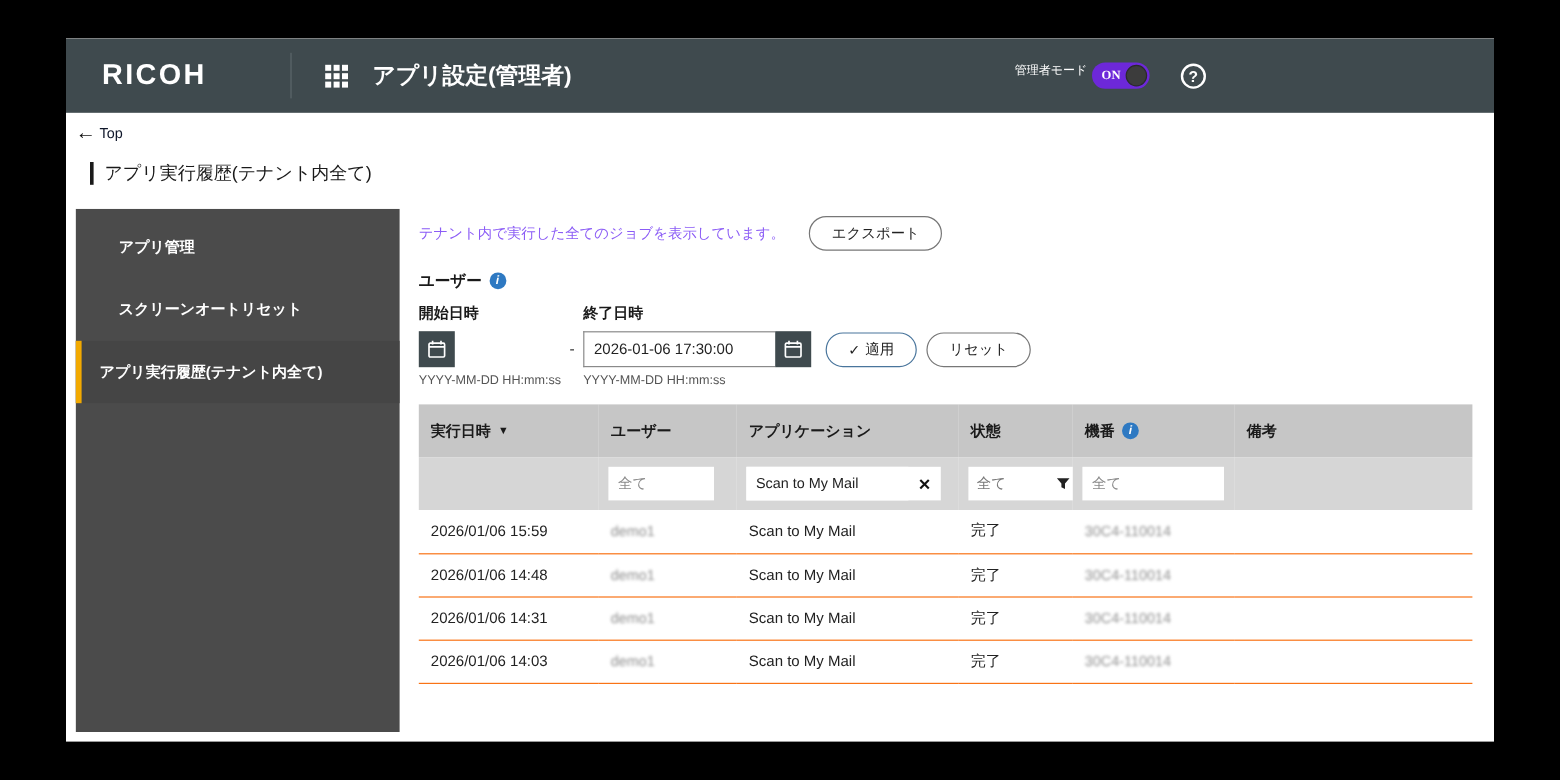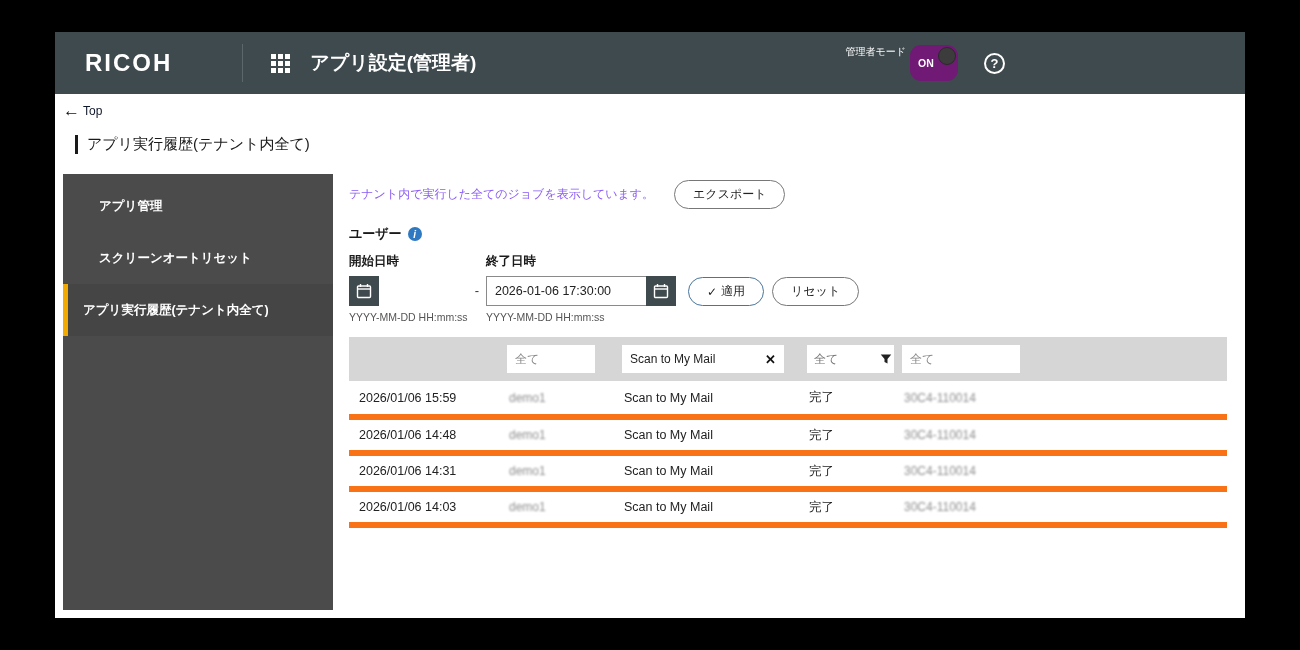--- a/index.html
+++ b/index.html
@@ -9,21 +9,21 @@
   
   .header { height:62px; background:#3f4a4e; display:flex; align-items:center; flex:0 0 auto; }
   .brand { color:#fff; font-size:24px; font-weight:bold; letter-spacing:2px; padding:0 70px 0 30px; }
   .header-divider { width:1px; height:38px; background:#5c676b; }
   .grid-icon { display:grid; grid-template-columns:repeat(3,5px); grid-template-rows:repeat(3,5px); gap:2px; margin-left:28px; cursor:pointer; }
   .grid-icon span { background:#fff; width:5px; height:5px; }
   .app-title { color:#fff; font-size:19px; font-weight:bold; margin-left:20px; }
   .header-right { margin-left:auto; display:flex; align-items:center; gap:26px; margin-right:240px; }
   .admin-group { display:flex; flex-direction:row; align-items:flex-start; gap:4px; }
   .admin-label { color:#fff; font-size:10px; }
-  .toggle { position:relative; width:48px; height:36px; border-radius:11px; background:#701a75; cursor:pointer; }
+  .toggle { position:relative; width:48px; height:22px; border-radius:11px; background:#6d28d9; cursor:pointer;font-family:Liberation Serif, serif; }
   .toggle-text { position:absolute; left:8px; top:50%; transform:translateY(-50%); color:#fff; font-size:10.5px; font-weight:bold; }
   .toggle-knob { position:absolute; right:2px; top:2px; width:18px; height:18px; border-radius:50%; background:#3c3c3c; border:1px solid #2a2a2a; }
   .help-circle { width:21px; height:21px; border:2px solid #fff; border-radius:50%; color:#fff; font-size:13px; font-weight:bold; display:flex; align-items:center; justify-content:center; cursor:pointer; }
 
   
   .content { flex:1; padding:8px 8px 0 8px; display:flex; flex-direction:column; overflow:hidden; }
   .back-row { display:flex; align-items:center; gap:3px; cursor:pointer; width:max-content; }
   .back-arrow { font-size:17px; font-weight:bold; color:#111; line-height:1; }
   .back-label { font-size:12px; color:#0f172a; }
   .page-title-row { display:flex; align-items:center; gap:9px; margin:16px 0 20px 12px; }
@@ -64,21 +64,21 @@
   .log th .th-inner { display:flex; align-items:center; gap:6px; }
   .sort-caret { font-size:9px; color:#1a1a1a; }
   .filter-row td { background:#d6d6d6; height:44px; padding:0 8px; }
   .filter-input { height:28px; border:none; background:#fff; padding:0 8px; font-size:12px; color:#222; font-family:inherit; }
   .filter-input::placeholder { color:#8a8a8a; }
   .filter-wrap { display:flex; align-items:center; background:#fff; height:28px; }
   .filter-wrap .filter-input { flex:1; min-width:0; }
   .clear-x { border:none; background:none; font-size:13px; font-weight:bold; color:#111; padding:0 8px; cursor:pointer; }
   .status-box { width:92px; height:28px; background:#fff; display:flex; align-items:center; justify-content:space-between; padding:0 7px; cursor:pointer; }
   .status-box .status-text { font-size:12px; color:#777; }
-  .log td.cell { height:36px; border-bottom:6px solid #f97316; padding:0 10px; font-size:12.5px; color:#222; background:#fff; }
+  .log td.cell { height:36px; border-bottom:1px solid #f97316; padding:0 10px; font-size:12.5px; color:#222; background:#fff; }
   .redacted { color:#8f8f8f; filter:blur(1.3px); font-size:12px; }
 </style>
 </head>
 <body>
 
 <div class="frame">
 
   <div class="header">
     <div class="brand">RICOH</div>
     <div class="header-divider"></div>
@@ -184,20 +184,38 @@
         <table class="log">
           <colgroup>
             <col style="width:150px">
               <col style="width:115px">
               <col style="width:185px">
             <col style="width:95px">
               <col style="width:135px">
               <col>
           </colgroup>
           <thead>
+            <tr>
+              <th>
+                <span class="th-inner">
+                  <span>実行日時</span>
+                  <span class="sort-caret">▼</span>
+                </span>
+              </th>
+              <th>ユーザー</th>
+              <th>アプリケーション</th>
+              <th>状態</th>
+              <th>
+                <span class="th-inner">
+                  <span>機番</span>
+                  <span class="info-icon">i</span>
+                </span>
+              </th>
+              <th>備考</th>
+            </tr>
             <tr class="filter-row">
               <td></td>
               <td>
                 <input class="filter-input" style="width: 88px;" type="text" placeholder="全て">
               </td>
               <td>
                 <div class="filter-wrap" style="width:162px">
                   <input class="filter-input" type="text" value="Scan to My Mail" style="">
                   <button class="clear-x">✕</button>
                 </div>

